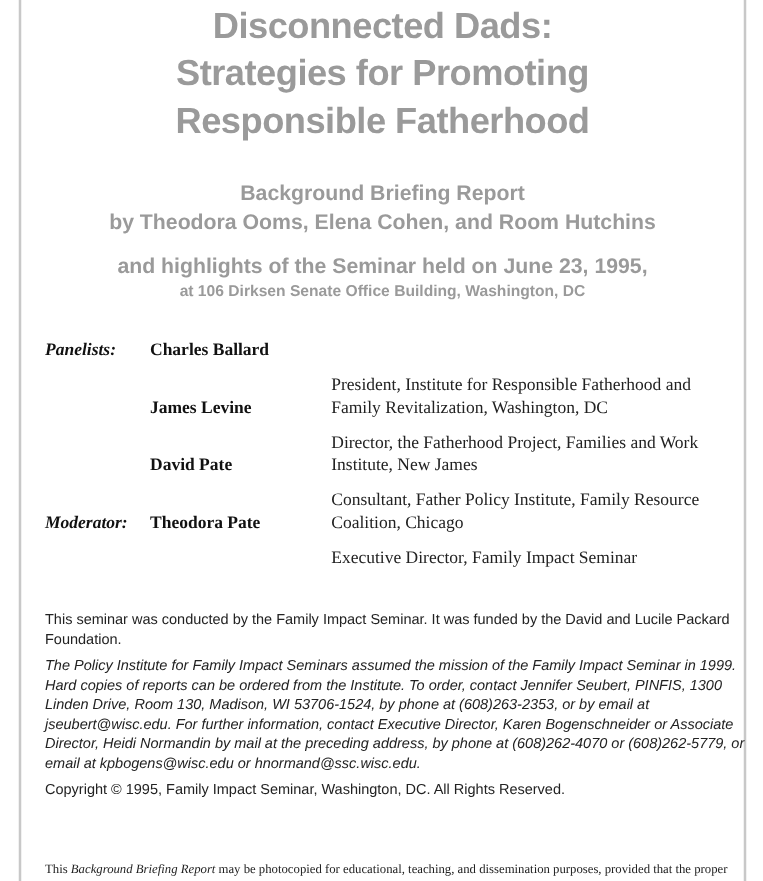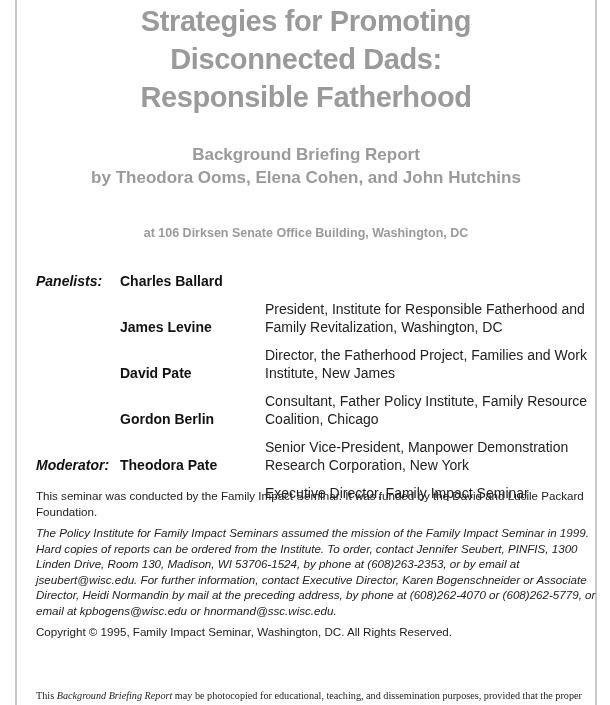--- a/index.html
+++ b/index.html
@@ -50,20 +50,21 @@
     .sub-report { top: 146px; font-size: 17px; line-height: 22px; }
     .sub-authors { top: 169px; font-size: 17px; line-height: 22px; }
     .sub-highlights { top: 204px; font-size: 17px; line-height: 22px; }
     .sub-location { top: 227px; font-size: 12.5px; line-height: 16px; }
 
     .people {
       position: absolute;
       left: 19px;
       top: 274px;
       width: 560px;
+      font-family: Liberation Serif, serif;
     }
     .person-row {
       position: relative;
       height: 46px;
     }
     .person-row.last { height: 26px; }
     .role {
       position: absolute;
       left: 0;
       top: 0;
@@ -111,47 +112,44 @@
       margin-top: 45px;
     }
     .p-permission em { font-style: italic; }
   </style>
 </head>
 <body>
 
 <div class="page">
 
   <div class="title">
+    <div>Disconnected Dads:</div>
     <div>Strategies for Promoting</div>
-    <div>Disconnected Dads:</div>
     <div>Responsible Fatherhood</div>
   </div>
 
   <div class="subtitle sub-report">Background Briefing Report</div>
-  <div class="subtitle sub-authors">by Theodora Ooms, Elena Cohen, and John Hutchins</div>
+  <div class="subtitle sub-authors">by Theodora Ooms, Elena Cohen, and Room Hutchins</div>
+  <div class="subtitle sub-highlights">and highlights of the Seminar held on June 23, 1995,</div>
   <div class="subtitle sub-location">at 106 Dirksen Senate Office Building, Washington, DC</div>
 
   <div class="people">
     <div class="person-row">
       <span class="role">Panelists:</span>
       <span class="name">Charles Ballard</span>
       <span class="desc">President, Institute for Responsible Fatherhood and Family Revitalization, Washington, DC</span>
     </div>
     <div class="person-row">
       <span class="name">James Levine</span>
       <span class="desc">Director, the Fatherhood Project, Families and Work Institute, New James</span>
     </div>
     <div class="person-row">
       <span class="name">David Pate</span>
       <span class="desc">Consultant, Father Policy Institute, Family Resource Coalition, Chicago</span>
     </div>
-    <div class="person-row">
-      <span class="name">Gordon Berlin</span>
-      <span class="desc">Senior Vice-President, Manpower Demonstration Research Corporation, New York</span>
-    </div>
     <div class="person-row last">
       <span class="role">Moderator:</span>
       <span class="name">Theodora Pate</span>
       <span class="desc">Executive Director, Family Impact Seminar</span>
     </div>
   </div>
 
   <div class="para p-funded">This seminar was conducted by the Family Impact Seminar. It was funded by the David and Lucile Packard Foundation.</div>
   <div class="para p-institute">The Policy Institute for Family Impact Seminars assumed the mission of the Family Impact Seminar in 1999. Hard copies of reports can be ordered from the Institute. To order, contact Jennifer Seubert, PINFIS, 1300 Linden Drive, Room 130, Madison, WI 53706-1524, by phone at (608)263-2353, or by email at jseubert@wisc.edu. For further information, contact Executive Director, Karen Bogenschneider or Associate Director, Heidi Normandin by mail at the preceding address, by phone at (608)262-4070 or (608)262-5779, or email at kpbogens@wisc.edu or hnormand@ssc.wisc.edu.</div>
   <div class="para p-copyright">Copyright © 1995, Family Impact Seminar, Washington, DC. All Rights Reserved.</div>

